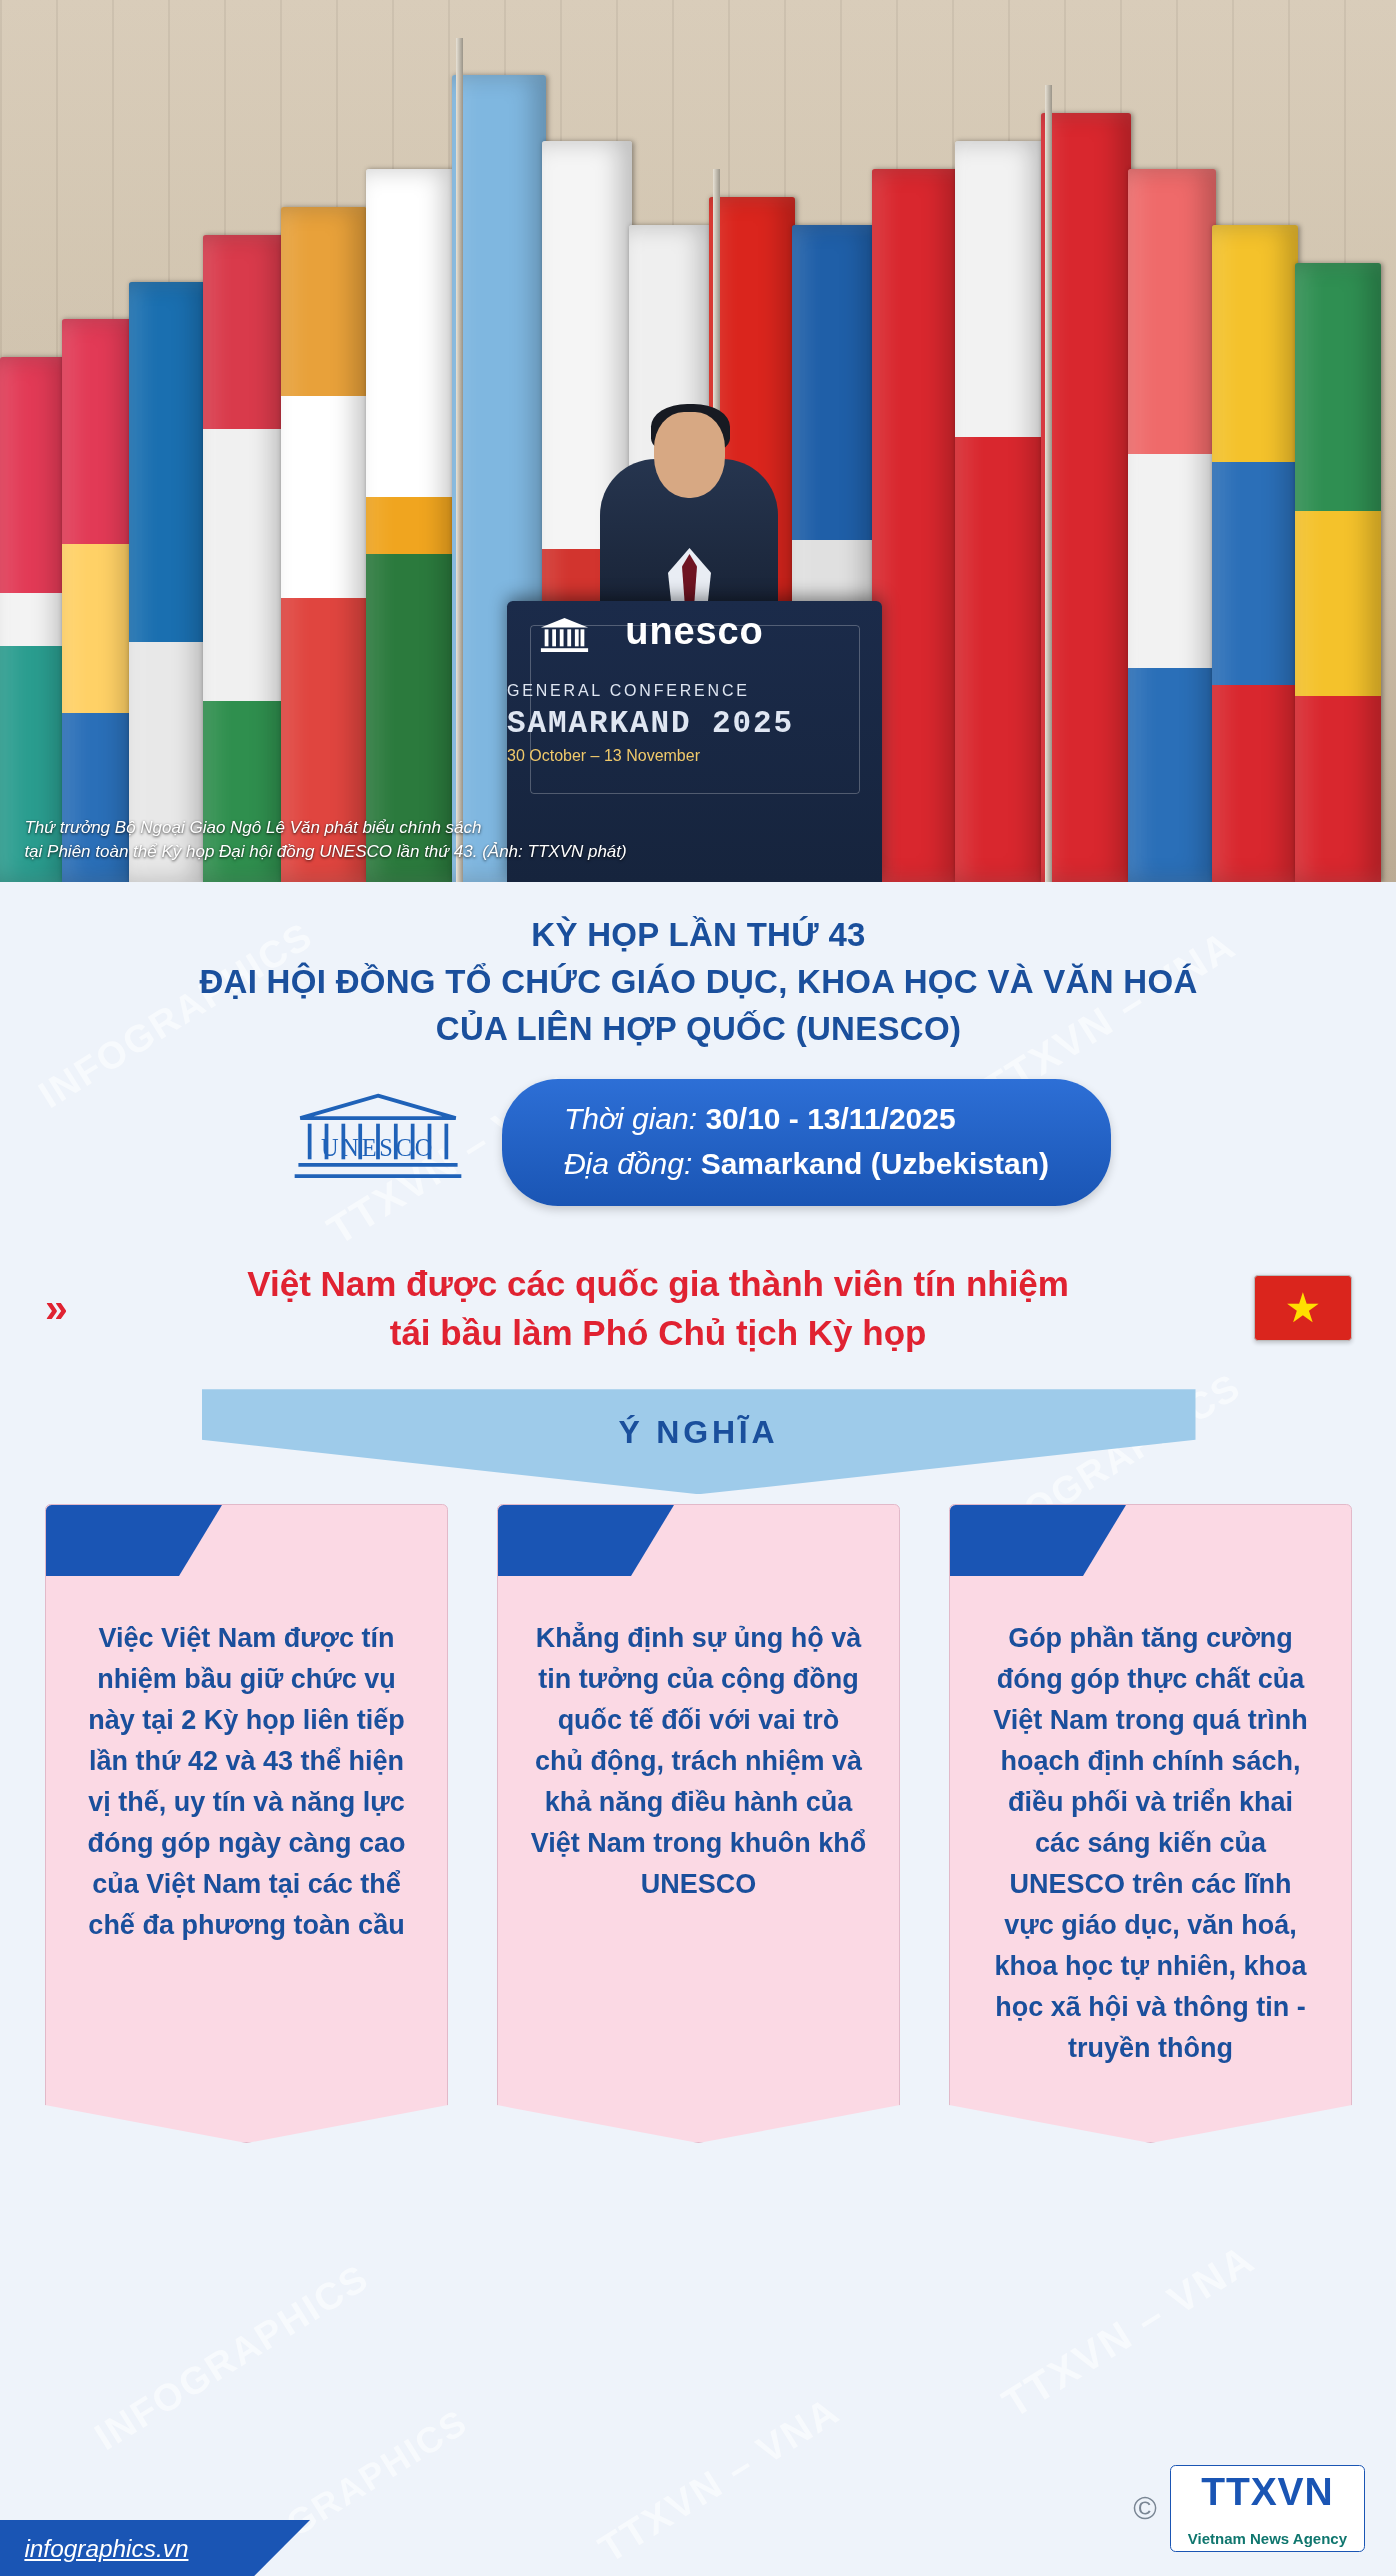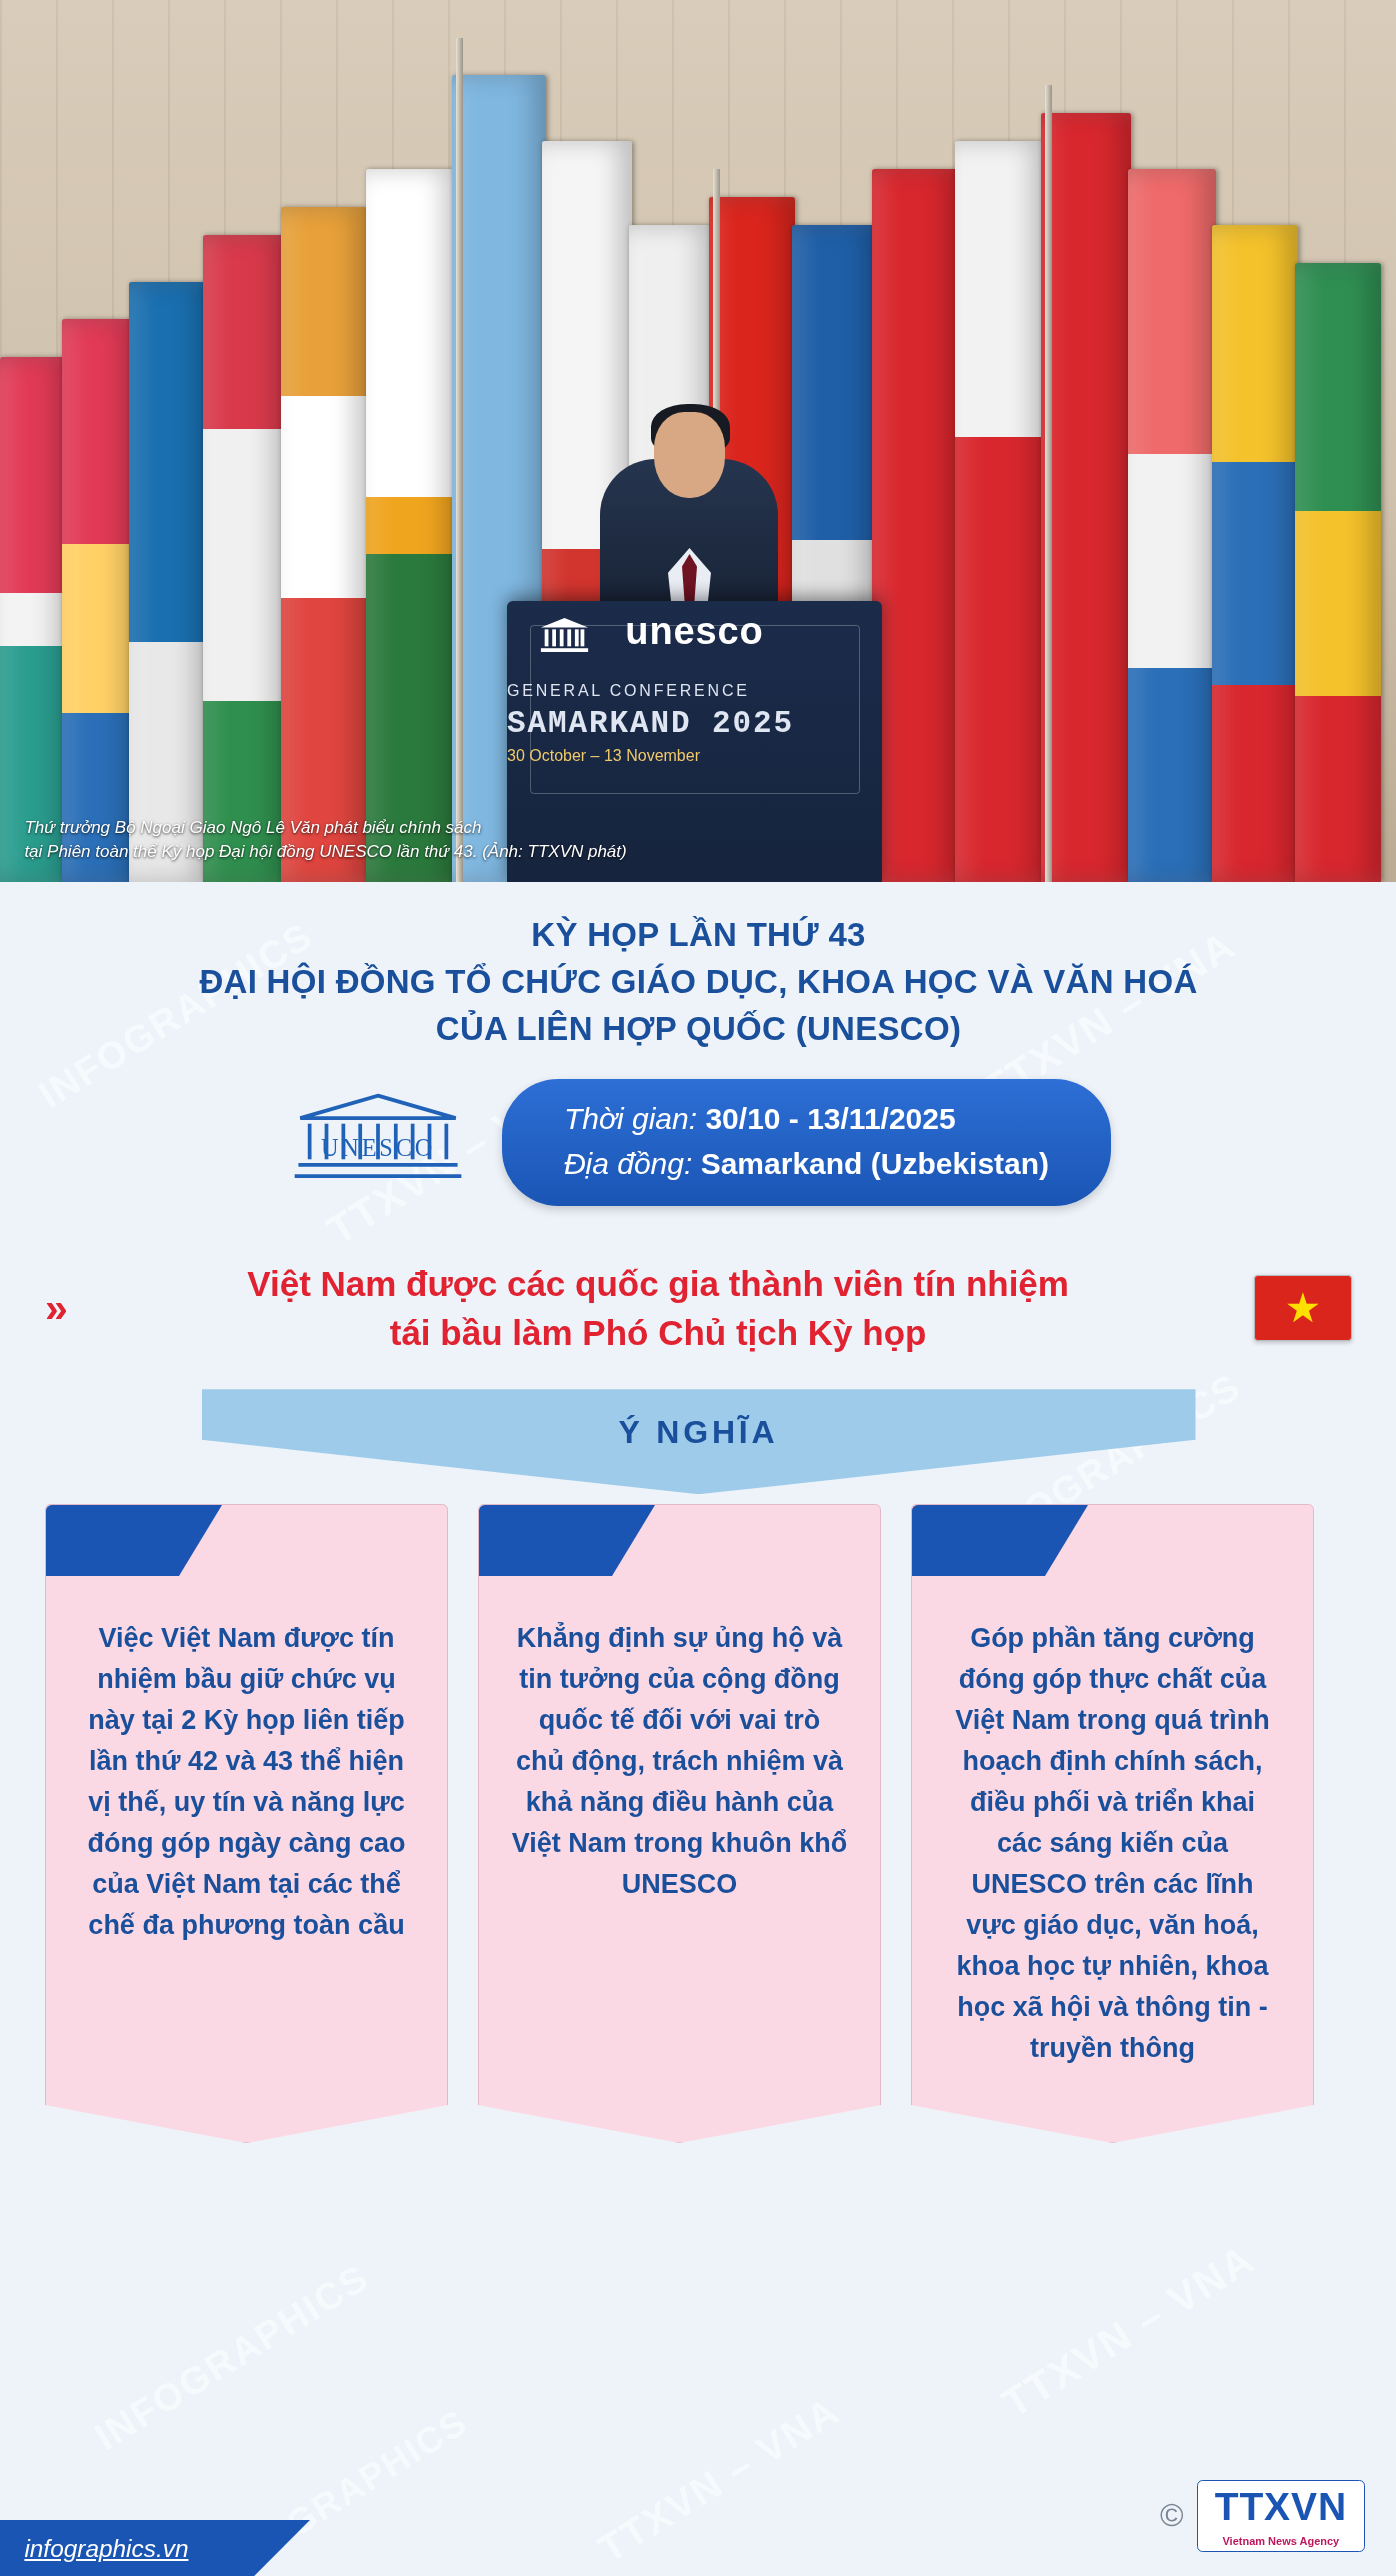--- a/index.html
+++ b/index.html
@@ -251,21 +251,21 @@
     font-size: 32px;
     font-weight: bold;
     letter-spacing: 3.8px;
   }
 
   
   .cards {
     position: relative;
     z-index: 3;
     display: flex;
-    justify-content: flex-start;
+    justify-content: space-between;
     gap: 30px;
     margin-top: 9.4px;
     padding: 0 45px;
   }
   .card {
     position: relative;
     width: 403px;
     background: #fbd9e4;
     border: 0.9px solid #e2b9c9;
     border-radius: 5.6px 5.6px 0 0;
@@ -334,24 +334,24 @@
     text-align: center;
   }
   .ttxvn-logo .big {
     color: #1a55b4;
     font-size: 39px;
     font-weight: bold;
     letter-spacing: 0.9px;
     line-height: 1;
   }
   .ttxvn-logo .small {
-    color: #be185d;
-    font-size: 11px;
-    font-weight: bold;
-    margin-top: 9px;
+    color: #0f766e;
+    font-size: 15px;
+    font-weight: bold;
+    margin-top: 19px;
   }
   .globe {
     position: absolute;
     right: 105px; bottom: 34px;
     width: 51px; height: 51px;
     border: 2.8px solid #c0392b;
     border-radius: 50%;
     opacity: .85;
   }
   .globe:before, .globe:after {

